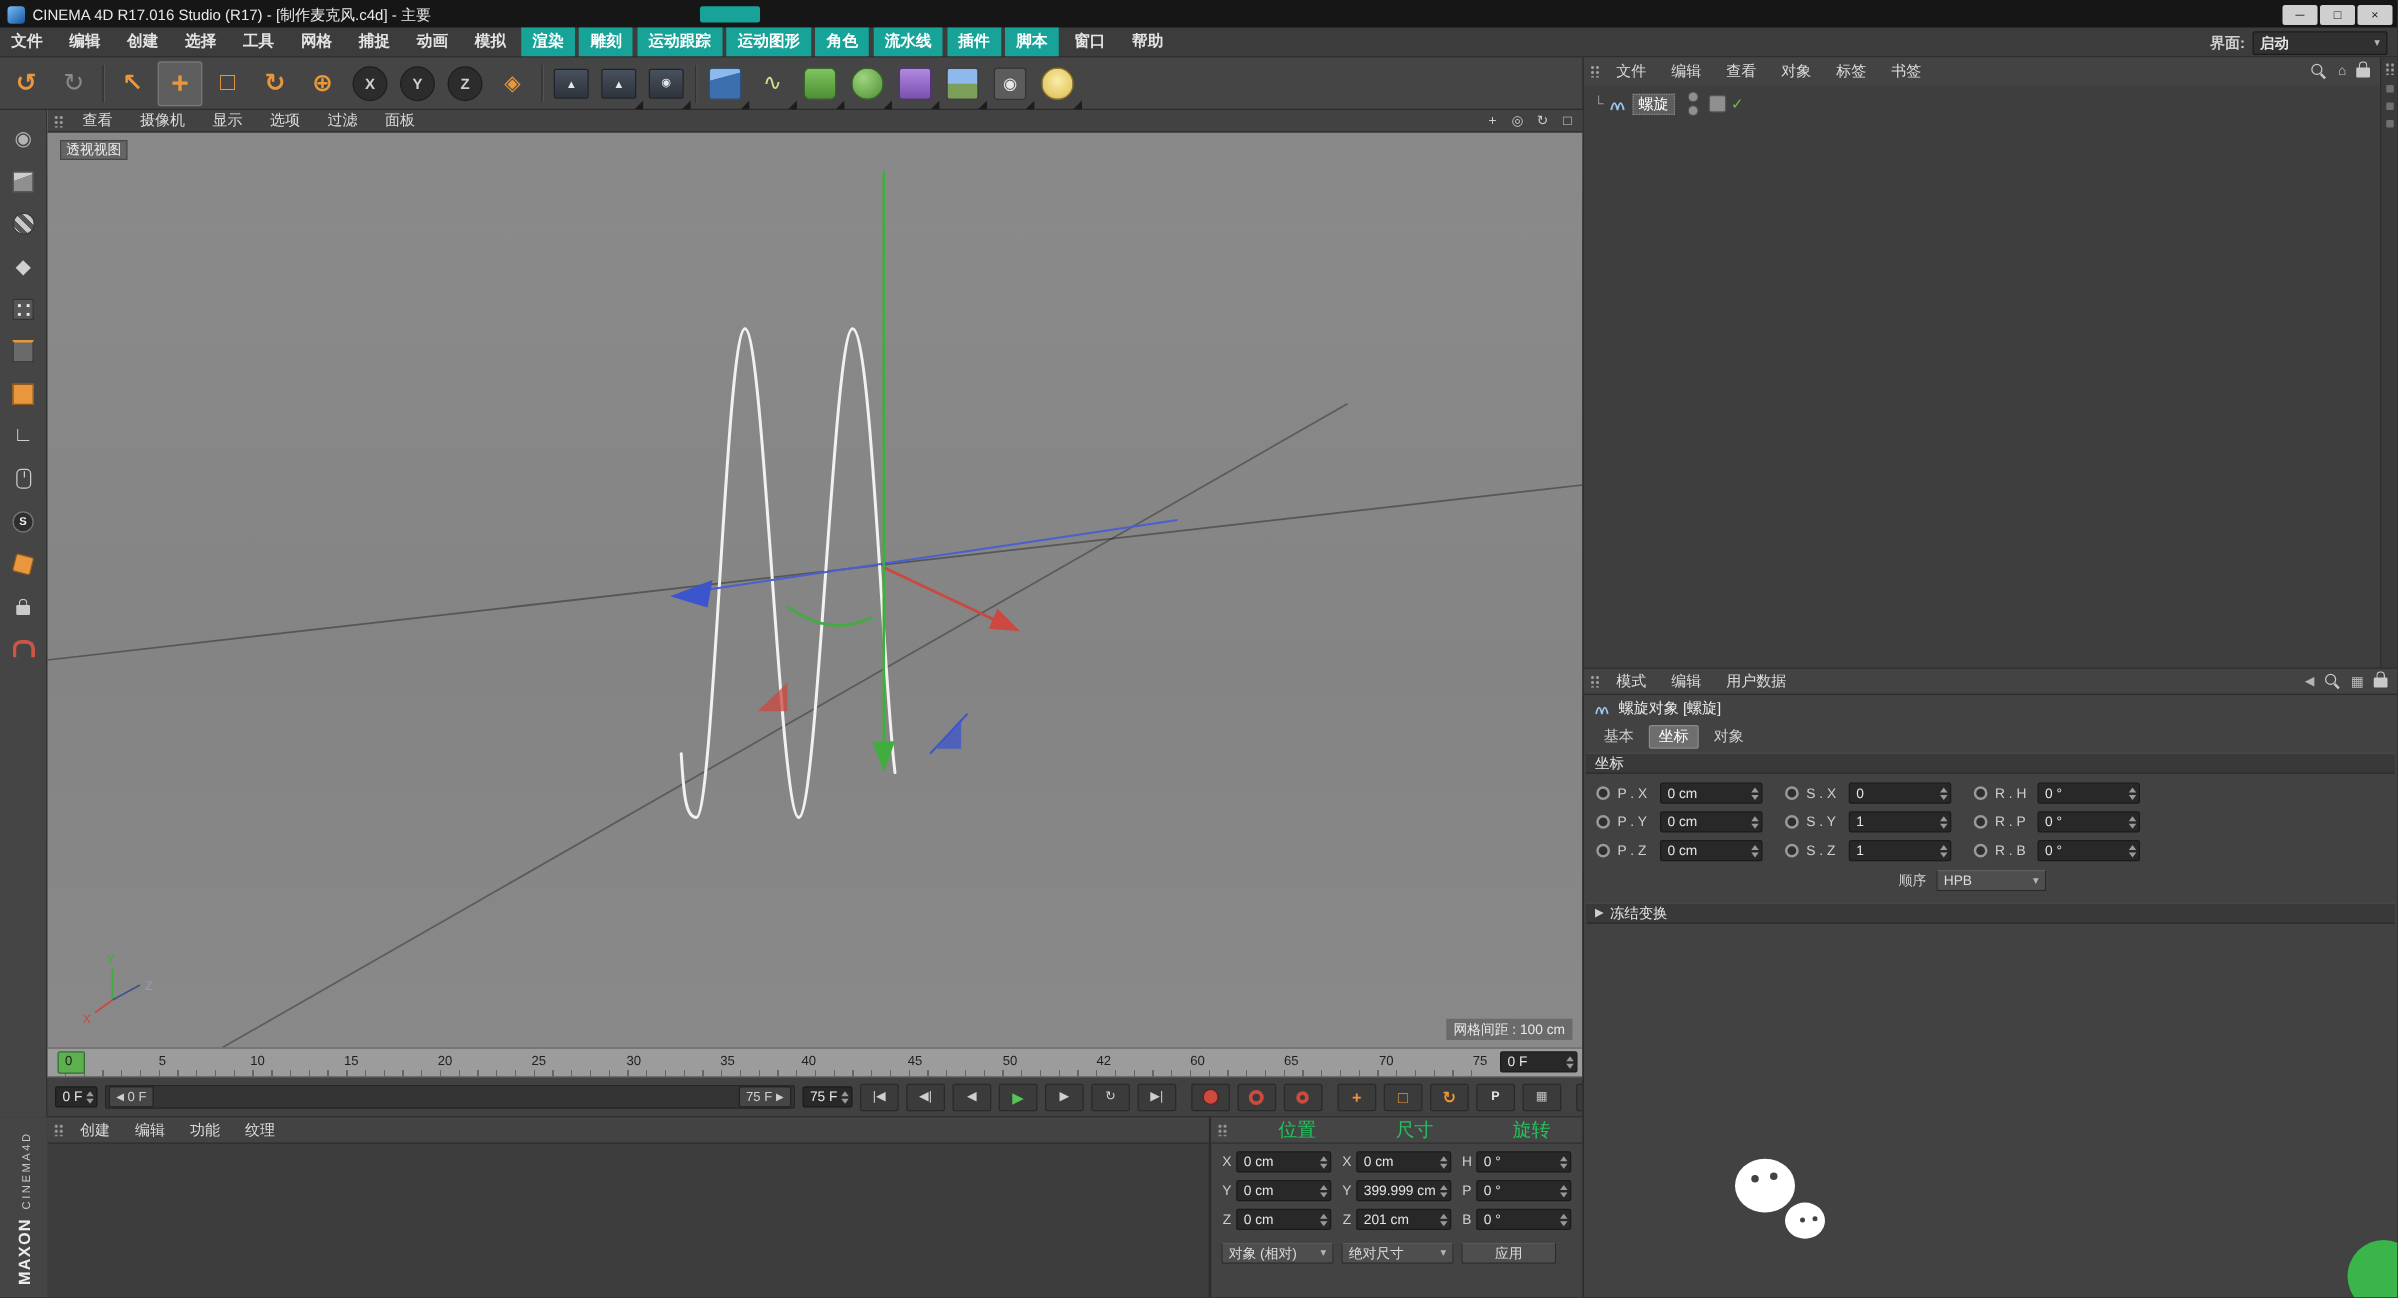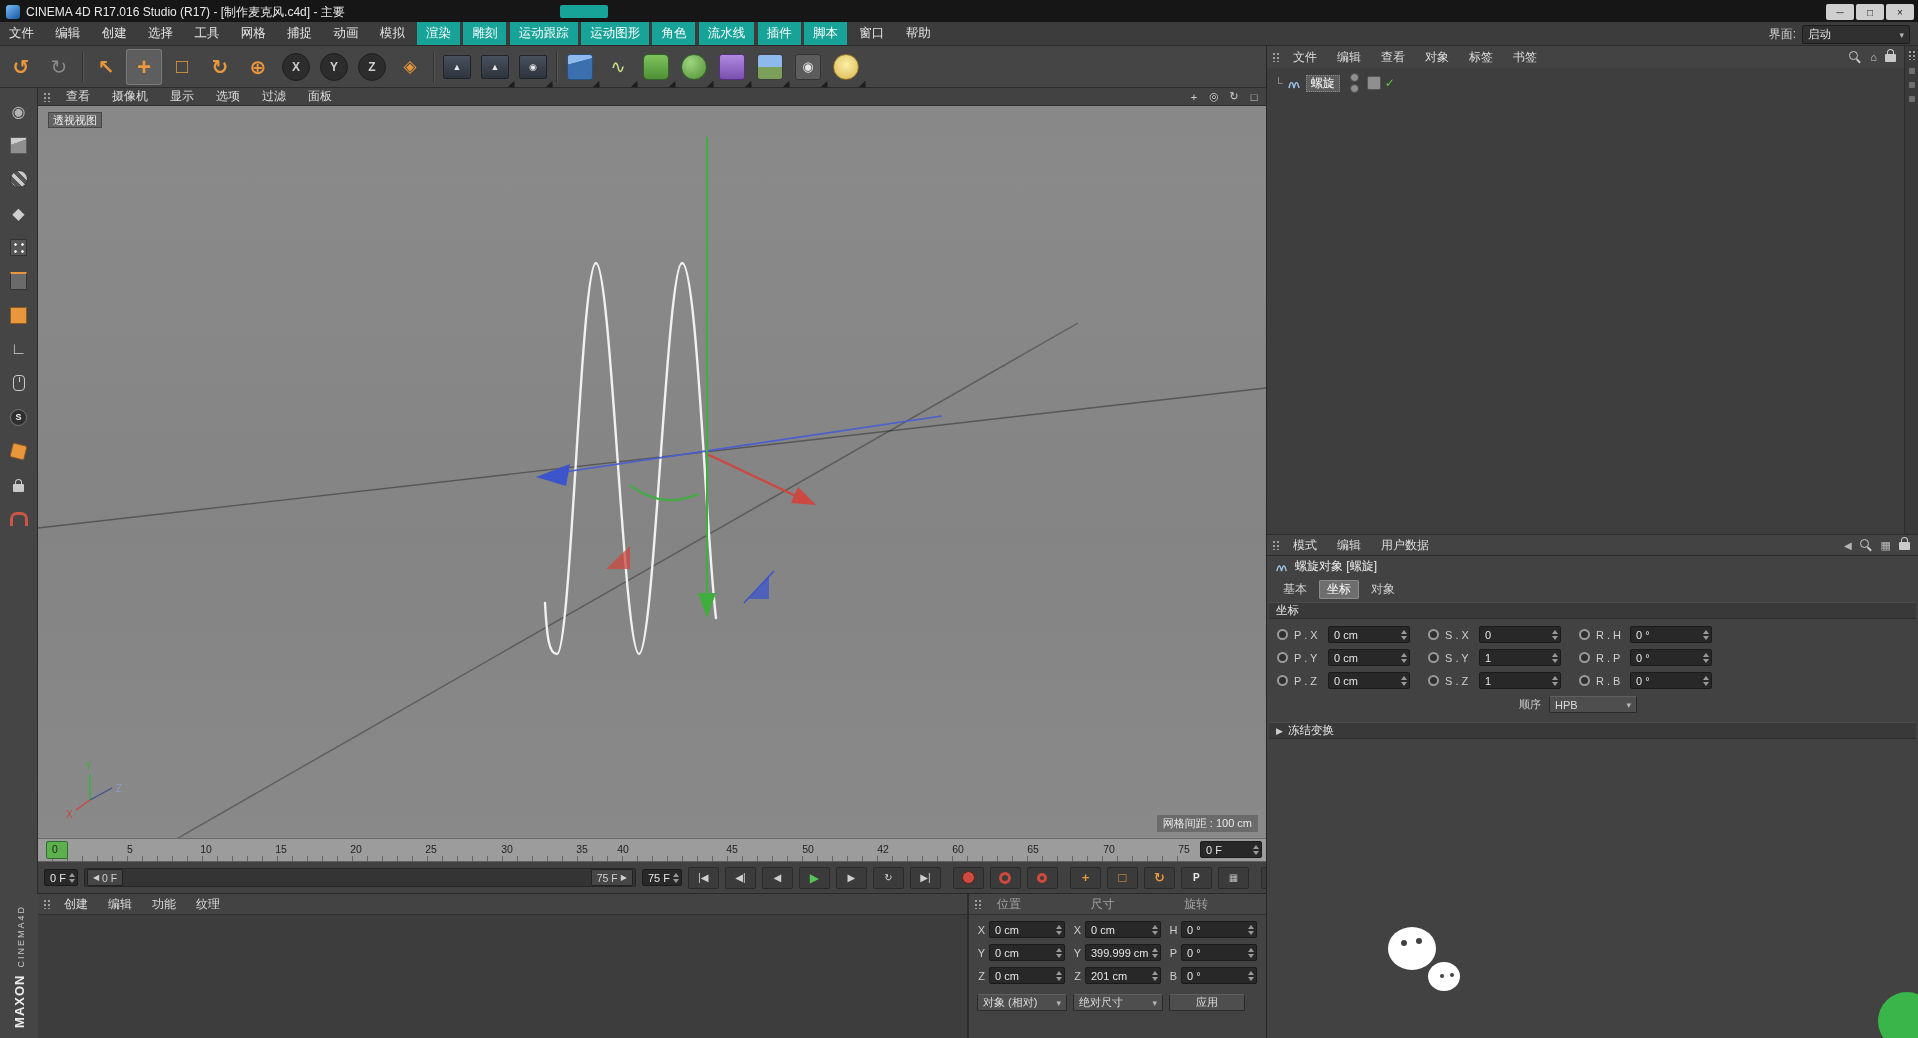--- a/index.html
+++ b/index.html
@@ -8,21 +8,21 @@
 
   
   #titlebar{left:0;top:0;width:1918px;height:22px;background:#161616;display:flex;align-items:center;padding:12px 4px;box-sizing:border-box;}
   #app-icon{width:14px;height:14px;border-radius:3px;background:linear-gradient(140deg,#6fb3ef 10%,#1f5fa8 90%);margin:0 6px 0 2px;}
   #title-text{color:#e9e9e9;font-size:12px;white-space:nowrap;}
   #win-controls{margin-left:auto;display:flex;gap:2px;}
   .winbtn{width:28px;height:16px;background:#cfcfcf;color:#222;font-size:10px;display:flex;align-items:center;justify-content:center;border-radius:2px;}
   #overlay-badge{left:560px;top:5px;width:48px;height:13px;background:#17a398;border-radius:2px;z-index:60;}
 
   
-  #menubar{left:0;top:22px;width:1918px;height:24px;background:#3c3c3c;border-bottom:1px solid #2b2b2b;box-sizing:border-box;white-space:nowrap;}
+  #menubar{left:0;top:22px;width:1918px;height:24px;background:#3c3c3c;border-bottom:1px solid #2b2b2b;box-sizing:border-box;white-space:nowrap;font-weight:bold;}
   .mi{display:inline-block;padding:0 9px;line-height:23px;font-size:12.5px;color:#e3e3e3;}
   .mi.hl{background:#17a398;color:#fff;}
   #iface{position:absolute;right:8px;top:3px;display:flex;align-items:center;gap:6px;}
   #iface-label{color:#cfcfcf;font-size:12px;}
   #iface-select{width:96px;height:17px;background:#303030;border:1px solid #1c1c1c;border-radius:2px;color:#e3e3e3;font-size:11.5px;display:flex;align-items:center;justify-content:space-between;padding:0 5px;}
   .caret{font-size:9px;color:#b5b5b5;}
 
   
   #toolbar{left:0;top:46px;width:1266px;height:42px;background:#454545;border-bottom:1px solid #2c2c2c;display:flex;align-items:center;padding-left:2px;box-sizing:border-box;}
   .icbtn{width:36px;height:36px;margin:0 1px;border-radius:3px;display:flex;align-items:center;justify-content:center;font-size:20px;color:#d8d8d8;position:relative;}
@@ -96,21 +96,21 @@
   #mat-menu{height:20px;background:#434343;border-bottom:1px solid #2d2d2d;display:flex;align-items:center;}
   .pmi{padding:0 10px;line-height:20px;font-size:12px;color:#dcdcdc;}
   #brand{left:0;top:894px;width:38px;height:144px;background:#454545;display:flex;align-items:center;justify-content:center;overflow:hidden;}
   #brand-inner{transform:rotate(-90deg);display:flex;gap:7px;align-items:baseline;white-space:nowrap;}
   #brand-maxon{font-size:13px;font-weight:bold;color:#ececec;letter-spacing:1px;}
   #brand-c4d{font-size:9px;color:#c9c9c9;letter-spacing:2px;}
 
   
   #coord{left:968px;top:894px;width:298px;height:144px;background:#434343;border-left:1px solid #2c2c2c;box-sizing:border-box;font-size:11px;}
   #coord-head{height:20px;display:flex;align-items:center;border-bottom:1px solid #2f2f2f;background:#454545;}
-  .coord-h{width:96px;color:#a3a3a3;font-size:12px;padding-left:12px;box-sizing:border-box;}
+  .coord-h{width:96px;color:#22c55e;font-size:15px;padding-left:12px;box-sizing:border-box;text-align:center;}
   .crow{position:absolute;display:flex;align-items:center;gap:3px;}
   .axl{width:9px;color:#cfcfcf;font-size:11px;text-align:center;flex:none;}
   .cfield{width:76px;}
   .cbtn{position:absolute;height:17px;background:#4e4e4e;border:1px solid #2a2a2a;border-top-color:#5f5f5f;border-radius:2px;color:#dcdcdc;font-size:11px;display:flex;align-items:center;justify-content:space-between;padding:0 5px;box-sizing:border-box;}
 
   
   #right{left:1266px;top:46px;width:652px;height:992px;background:#424242;border-left:1px solid #262626;box-sizing:border-box;}
   #om-menu{position:absolute;left:0;top:0;right:14px;height:22px;background:#434343;border-bottom:1px solid #2d2d2d;display:flex;align-items:center;}
   #om-icons{margin-left:auto;display:flex;gap:8px;align-items:center;padding-right:8px;}
   #om-body{position:absolute;left:0;top:22px;right:14px;height:466px;background:#3e3e3e;}
@@ -357,21 +357,21 @@
   <div id="ruler" class="abs">
     <span id="playhead"></span>
     <span class="tick" style="left:17px">0</span>
     <span class="tick" style="left:92px">5</span>
     <span class="tick" style="left:168px">10</span>
     <span class="tick" style="left:243px">15</span>
     <span class="tick" style="left:318px">20</span>
     <span class="tick" style="left:393px">25</span>
     <span class="tick" style="left:469px">30</span>
     <span class="tick" style="left:544px">35</span>
-    <span class="tick" style="left:585px">40</span>
+    <span class="tick" style="left:609px">40</span>
     <span class="tick" style="left:694px">45</span>
     <span class="tick" style="left:770px">50</span>
     <span class="tick" style="left:845px">42</span>
     <span class="tick" style="left:920px">60</span>
     <span class="tick" style="left:995px">65</span>
     <span class="tick" style="left:1071px">70</span>
     <span class="tick" style="left:1146px">75</span>
     <span id="ruler-frame" class="field">
       <span class="val">0 F</span>
       <span class="st">

